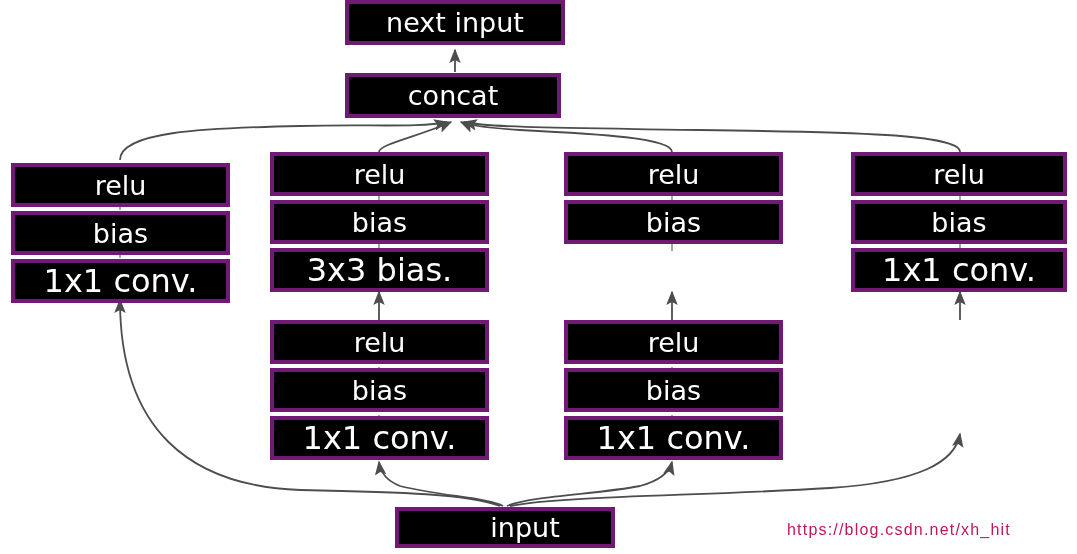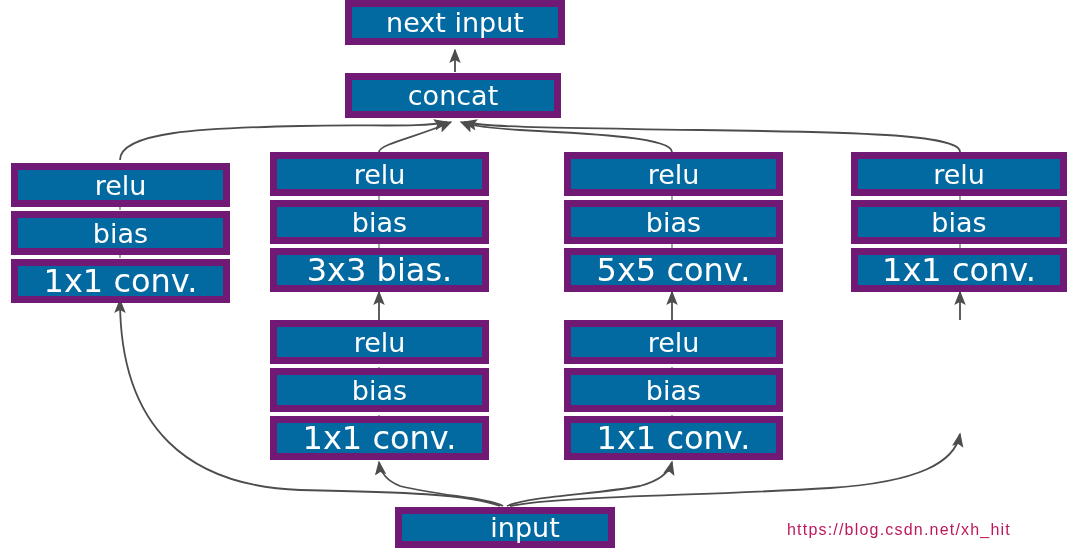--- a/index.html
+++ b/index.html
@@ -13,32 +13,32 @@
   #canvas {
     position: relative;
     width: 1077px;
     height: 554px;
     background: #ffffff;
     overflow: hidden;
   }
   .node {
     position: absolute;
     box-sizing: border-box;
-    background: #0369a1;
+    background: #000000;
     color: #ffffff;
     display: flex;
     align-items: center;
     justify-content: center;
     font-family: "DejaVu Sans", "Liberation Sans", sans-serif;
     font-size: 27px;
     font-weight: 400;
     line-height: 1;
     letter-spacing: 0px;
     white-space: nowrap;
-    border: 7px solid #701a75;
+    border: 4px solid #701a75;
     user-select: none;
   }
   .node.small { font-size: 32px; }
   #edges {
     position: absolute;
     left: 0;
     top: 0;
     width: 1077px;
     height: 554px;
     pointer-events: none;
@@ -113,21 +113,20 @@
   <div class="node" style="left:270px; top:152px; width:219px; height:44px;">relu</div>
   <div class="node" style="left:270px; top:200px; width:219px; height:44px;">bias</div>
   <div class="node small" style="left:270px; top:248px; width:219px; height:44px;">3x3 bias.</div>
 
   <div class="node" style="left:270px; top:320px; width:219px; height:44px;">relu</div>
   <div class="node" style="left:270px; top:368px; width:219px; height:44px;">bias</div>
   <div class="node small" style="left:270px; top:416px; width:219px; height:44px;">1x1 conv.</div>
 
   <div class="node" style="left:564px; top:152px; width:219px; height:44px;">relu</div>
   <div class="node" style="left:564px; top:200px; width:219px; height:44px;">bias</div>
-  <div class="node small" style="left:564px; top:248px; width:219px; height:44px;">5x5 conv.</div>
 
   <div class="node" style="left:564px; top:320px; width:219px; height:44px;">relu</div>
   <div class="node" style="left:564px; top:368px; width:219px; height:44px;">bias</div>
   <div class="node small" style="left:564px; top:416px; width:219px; height:44px;">1x1 conv.</div>
 
   <div class="node" style="left:851px; top:152px; width:216px; height:44px;">relu</div>
   <div class="node" style="left:851px; top:200px; width:216px; height:44px;">bias</div>
   <div class="node small" style="left:851px; top:248px; width:216px; height:44px;">1x1 conv.</div>
 
 

